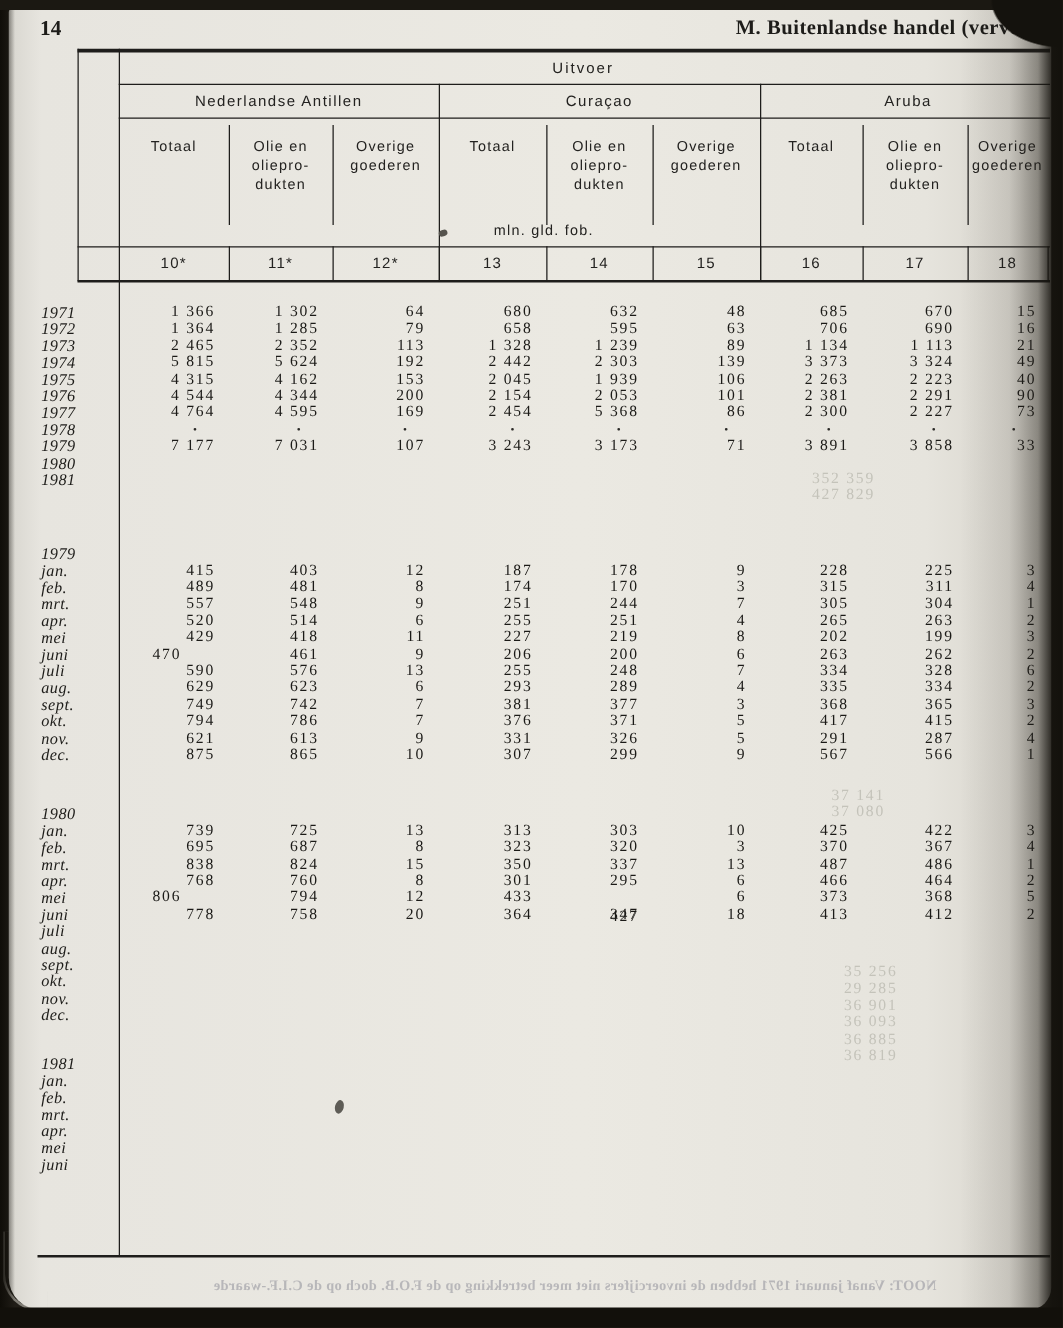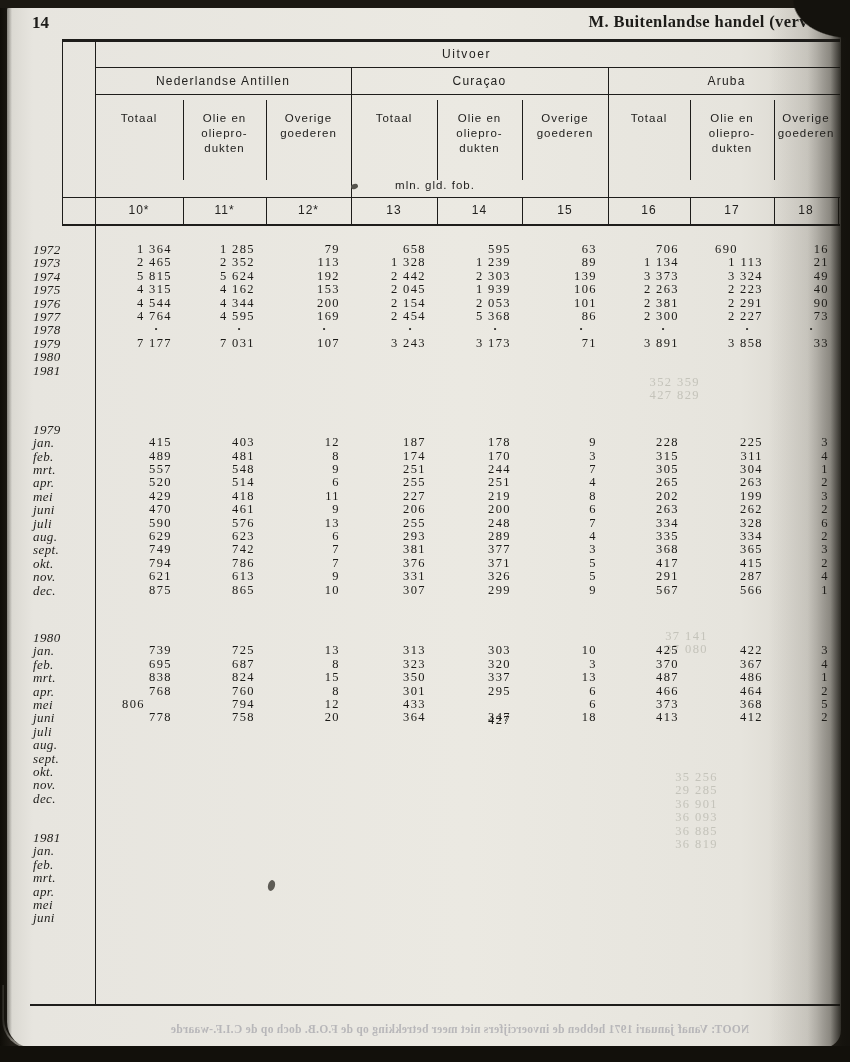--- a/index.html
+++ b/index.html
@@ -154,29 +154,41 @@
       <div class="hcell colnum" style="left: 522px; width: 86px;">15</div>
       <div class="hcell colnum" style="left: 608px; width: 82px;">16</div>
       <div class="hcell colnum" style="left: 690px; width: 84px;">17</div>
       <div class="hcell colnum" style="left: 774px; width: 64px;">18</div>
     </div>
   <div class="speck"></div>
 
   <div class="tbody" id="tbody">
       <div style="margin-top: 0px;">
         <div class="r">
+          <div class="stub">1971</div>
+          <div class="c c0" style="width: 88px;">1 366</div>
+          <div class="c c1" style="width: 83px;">1 302</div>
+          <div class="c c2" style="width: 85px;">64</div>
+          <div class="c c3" style="width: 86px;">680</div>
+          <div class="c c4" style="width: 85px;">632</div>
+          <div class="c c5" style="width: 86px;">48</div>
+          <div class="c c6" style="width: 82px;">685</div>
+          <div class="c c7" style="width: 84px;">670</div>
+          <div class="c c8" style="width: 64px;">15</div>
+        </div>
+        <div class="r">
           <div class="stub">1972</div>
           <div class="c c0" style="width: 88px;">1 364</div>
           <div class="c c1" style="width: 83px;">1 285</div>
           <div class="c c2" style="width: 85px;">79</div>
           <div class="c c3" style="width: 86px;">658</div>
           <div class="c c4" style="width: 85px;">595</div>
           <div class="c c5" style="width: 86px;">63</div>
           <div class="c c6" style="width: 82px;">706</div>
-          <div class="c c7" style="width: 84px; text-align: center;">690</div>
+          <div class="c c7" style="width: 84px;">690</div>
           <div class="c c8" style="width: 64px;">16</div>
         </div>
         <div class="r">
           <div class="stub">1973</div>
           <div class="c c0" style="width: 88px;">2 465</div>
           <div class="c c1" style="width: 83px;">2 352</div>
           <div class="c c2" style="width: 85px;">113</div>
           <div class="c c3" style="width: 86px;">1 328</div>
           <div class="c c4" style="width: 85px;">1 239</div>
           <div class="c c5" style="width: 86px;">89</div>
@@ -340,21 +352,21 @@
           <div class="c c2" style="width: 85px;">11</div>
           <div class="c c3" style="width: 86px;">227</div>
           <div class="c c4" style="width: 85px;">219</div>
           <div class="c c5" style="width: 86px;">8</div>
           <div class="c c6" style="width: 82px;">202</div>
           <div class="c c7" style="width: 84px;">199</div>
           <div class="c c8" style="width: 64px;">3</div>
         </div>
         <div class="r">
           <div class="stub">juni</div>
-          <div class="c c0" style="width: 88px;">470</div>
+          <div class="c c0" style="width: 88px; text-align: center;">470</div>
           <div class="c c1" style="width: 83px;">461</div>
           <div class="c c2" style="width: 85px;">9</div>
           <div class="c c3" style="width: 86px;">206</div>
           <div class="c c4" style="width: 85px;">200</div>
           <div class="c c5" style="width: 86px;">6</div>
           <div class="c c6" style="width: 82px;">263</div>
           <div class="c c7" style="width: 84px;">262</div>
           <div class="c c8" style="width: 64px;">2</div>
         </div>
         <div class="r">

